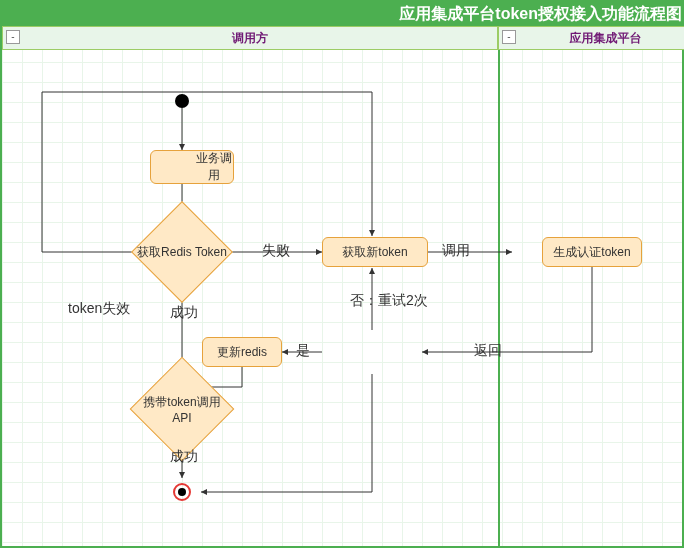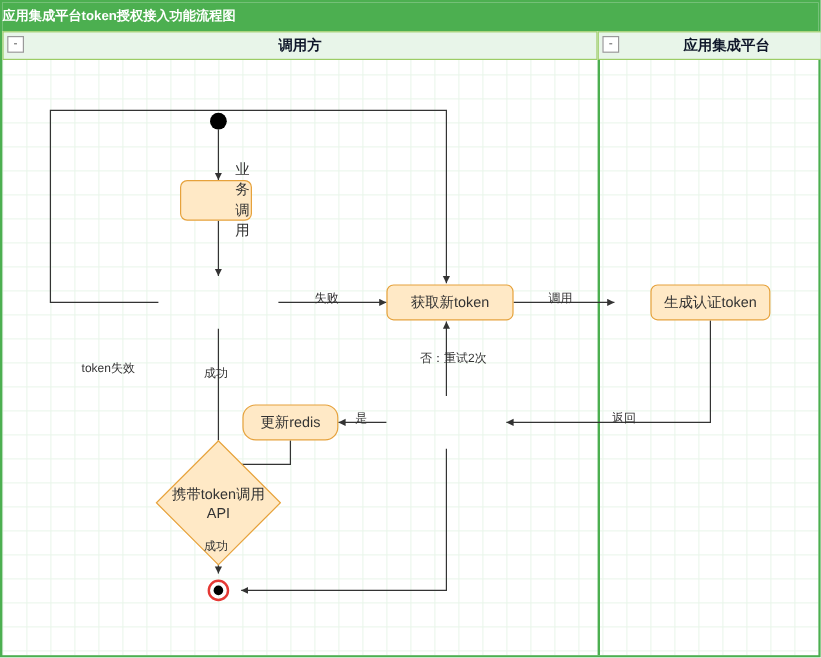--- a/index.html
+++ b/index.html
@@ -2,32 +2,32 @@
 <html><head>
 <meta charset="utf-8">
 <style>
   * { margin: 0; padding: 0; box-sizing: border-box; }
   body { background: #fff; font-family: Arial, sans-serif; }
   .canvas { position: relative; width: 684px; height: 548px; border: 2px solid #4caf50; background-image:
     linear-gradient(#e8f5e9 1px, transparent 1px),
     linear-gradient(90deg, #e8f5e9 1px, transparent 1px);
     background-size: 20px 20px;
   }
-  .titlebar { position:absolute; left:0; top:0; width:100%; height:24px; background:#4caf50; color:#fff; font-size:11px; font-weight:bold; text-align:left; line-height:24px; }
-  .laneheader { position:absolute; top:24px; height:24px; background:#e8f5e9; border:1px solid #9ccc65; color:#0f172a; font-size:12px; font-weight:bold; text-align:center; line-height:22px; }
+  .titlebar { position:absolute; left:0; top:0; width:100%; height:24px; background:#4caf50; color:#fff; font-size:16px; font-weight:bold; text-align:right; line-height:24px; }
+  .laneheader { position:absolute; top:24px; height:24px; background:#e8f5e9; border:1px solid #9ccc65; color:#701a75; font-size:12px; font-weight:bold; text-align:center; line-height:22px; }
   .lane-div { position:absolute; top:48px; bottom:0; width:0; border-left:2px solid #4caf50; }
   .collapse { position:absolute; top:28px; width:14px; height:14px; border:1px solid #999; background:#fff; font-size:10px; line-height:12px; text-align:center; color:#555; cursor:pointer; }
   .box { position:absolute; background:#ffe9c6; border:1px solid #e6a23c; border-radius:6px; font-size:12px; color:#333; display:flex; align-items:center; justify-content:center; text-align:center; }
   .diamond { position:absolute; width:100px; height:44px; }
   .diamond .shape { position:absolute; left:50%; top:50%; width:72px; height:72px; background:#ffe9c6; border:1px solid #e6a23c; transform:translate(-50%,-50%) rotate(45deg); }
   .diamond .t { position:absolute; left:0; top:0; width:100%; height:100%; display:flex; align-items:center; justify-content:center; font-size:12px; color:#333; text-align:center; padding:0 4px; }
   .start { position:absolute; width:14px; height:14px; background:#000; border-radius:50%; }
   .end { position:absolute; width:18px; height:18px; border:2px solid #e53935; border-radius:50%; display:flex; align-items:center; justify-content:center; }
   .end::after { content:''; width:8px; height:8px; background:#000; border-radius:50%; }
-  .label { position:absolute; font-size:10px; color:#333; background:transparent; white-space:nowrap; }
+  .label { position:absolute; font-size:14px; color:#333; background:transparent; white-space:nowrap; }
   svg.edges { position:absolute; left:0; top:0; width:100%; height:100%; pointer-events:none; }
 </style>
 </head>
 <body>
 
 <div class="canvas">
   <div class="titlebar">应用集成平台token授权接入功能流程图</div>
 
   <div class="laneheader" style="left:0; width:496px;">调用方</div>
   <div class="laneheader" style="left:496px; right:0; width:215px;">应用集成平台</div>
@@ -52,46 +52,50 @@
       <path d="M320,350 L280,350"></path>
       <path d="M240,365 L240,385 L180,385"></path>
       <path d="M180,418 L180,476"></path>
       <path d="M370,372 L370,490 L199,490"></path>
       <path d="M130,250 L40,250 L40,90 L370,90 L370,234"></path>
     </g>
   </svg>
 
   <div class="start" style="left:173px; top:92px;"></div>
 
-  <div class="box" style="left:148px; top:148px; width:60px; height:34px;padding-left:44px;">
+  <div class="box" style="left:148px; top:148px; width:84px; height:34px;padding-left:44px;">
       <span>业务调用</span>
     </div>
 
+  <div class="diamond" style="left:130px; top:228px;">
+    <div class="shape"></div>
+      <div class="t">获取Redis Token</div>
+  </div>
 
   <div class="box" style="left:320px; top:235px; width:106px; height:30px;">
       <span>获取新token</span>
     </div>
 
   <div class="box" style="left:540px; top:235px; width:100px; height:30px;">
       <span>生成认证token</span>
     </div>
 
 
-  <div class="box" style="left:200px; top:335px; width:80px; height:30px;border-radius:11px;">
+  <div class="box" style="left:200px; top:335px; width:80px; height:30px;">
       <span>更新redis</span>
     </div>
 
-  <div class="diamond" style="left:130px; top:395px; width:100px; height:44px;">
+  <div class="diamond" style="left:130px; top:385px; width:100px; height:44px;">
     <div class="shape" style="width:74px; height:74px;"></div>
       <div class="t">携带token调用API</div>
   </div>
 
   <div class="end" style="left:171px; top:481px;"></div>
 
   <div class="label" style="left:46px; top:298px;margin-left:20px;">token失效</div>
   <div class="label" style="left:260px; top:240px;">失败</div>
-  <div class="label" style="left:455px; top:240px;">调用</div>
+  <div class="label" style="left:440px; top:240px;">调用</div>
   <div class="label" style="left:168px; top:302px;">成功</div>
   <div class="label" style="left:348px; top:290px;">否：重试2次</div>
   <div class="label" style="left:294px; top:340px;">是</div>
-  <div class="label" style="left:508px; top:340px;">返回</div>
+  <div class="label" style="left:472px; top:340px;">返回</div>
   <div class="label" style="left:168px; top:446px;">成功</div>
 </div>
 
 </body></html>

